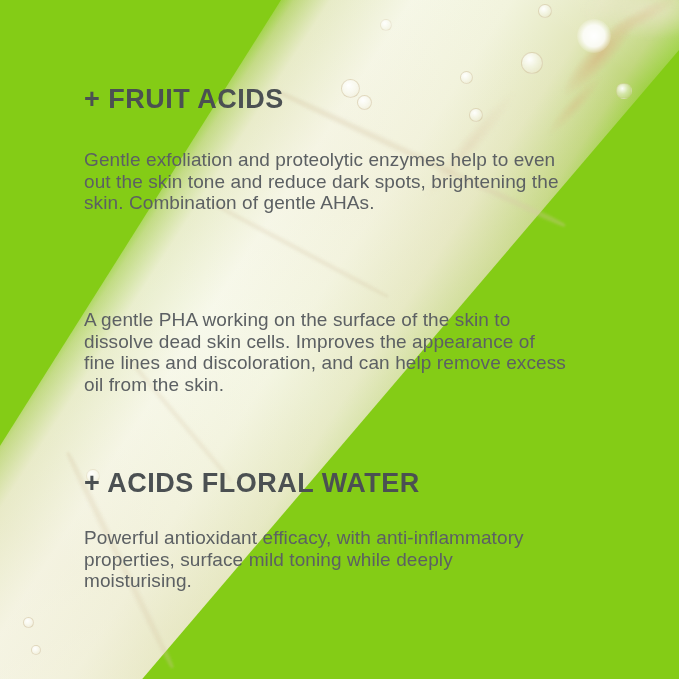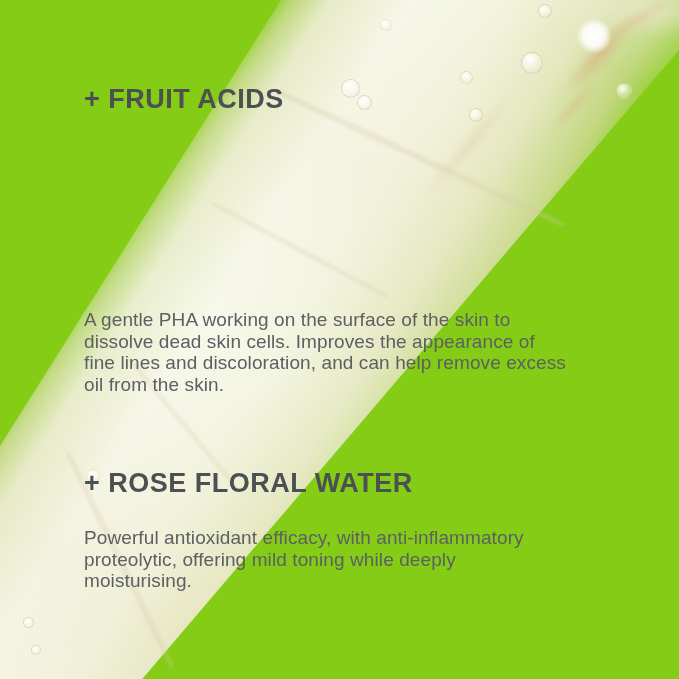--- a/index.html
+++ b/index.html
@@ -105,29 +105,32 @@
   <div class="bubble" style="left:357px;top:95px;width:13px;height:13px;"></div>
   <div class="bubble" style="left:469px;top:108px;width:12px;height:12px;"></div>
   <div class="bubble faint" style="left:616px;top:83px;width:14px;height:14px;"></div>
   <div class="bubble faint" style="left:380px;top:19px;width:10px;height:10px;"></div>
   <div class="bubble" style="left:23px;top:617px;width:9px;height:9px;"></div>
   <div class="bubble" style="left:31px;top:645px;width:8px;height:8px;"></div>
   <div class="bubble faint" style="left:86px;top:469px;width:12px;height:12px;"></div>
 
   <section class="sec sec-1">
     <h2>+ FRUIT ACIDS</h2>
+    <p>Gentle exfoliation and proteolytic enzymes help to even
+out the skin tone and reduce dark spots, brightening the
+skin. Combination of gentle AHAs.</p>
   </section>
 
   <section class="sec sec-2">
     <p>A gentle PHA working on the surface of the skin to
 dissolve dead skin cells. Improves the appearance of
 fine lines and discoloration, and can help remove excess
 oil from the skin.</p>
   </section>
 
   <section class="sec sec-3">
-    <h2>+ ROSE FLORAL WATER</h2>
+    <h2>+ ACIDS FLORAL WATER</h2>
     <p>Powerful antioxidant efficacy, with anti-inflammatory
-proteolytic, offering mild toning while deeply
+properties, surface mild toning while deeply
 moisturising.</p>
   </section>
 
 </div>
 
 </body></html>

